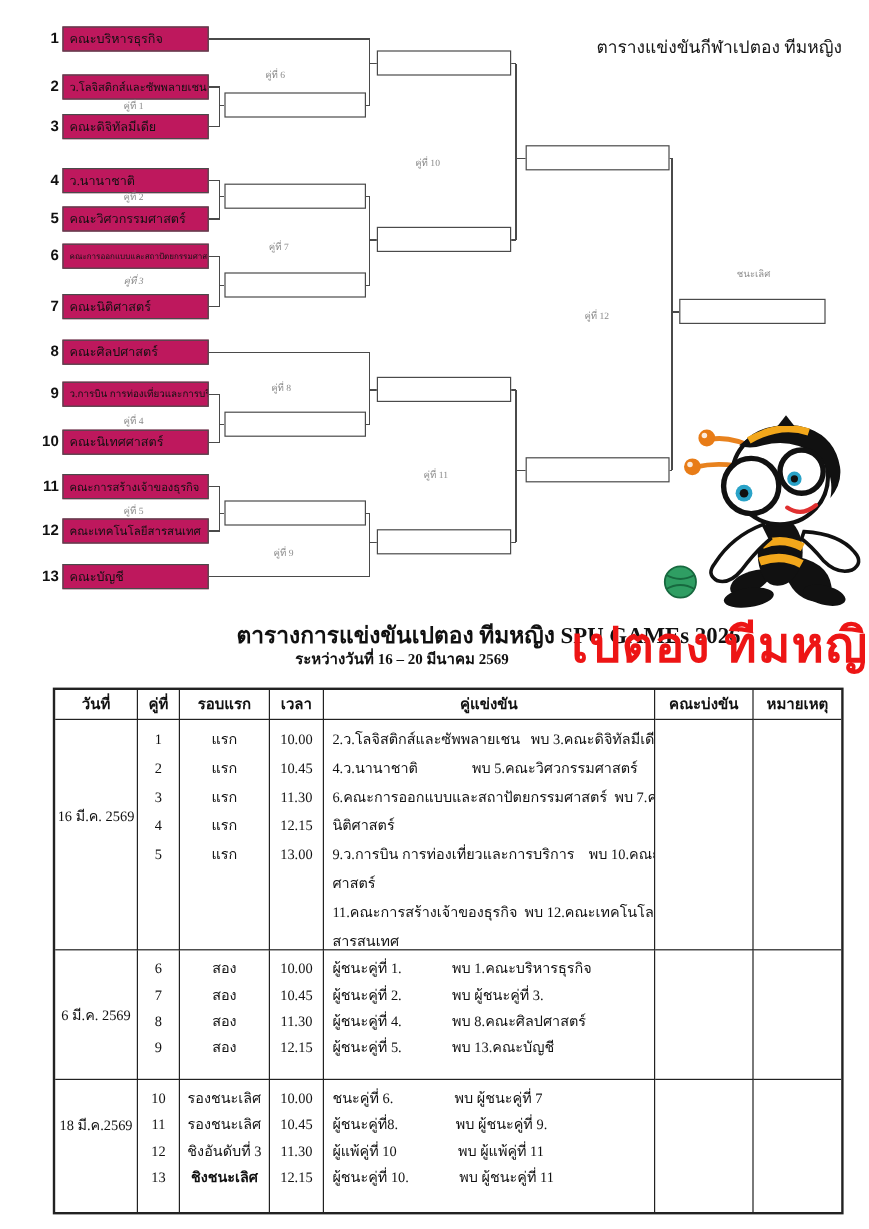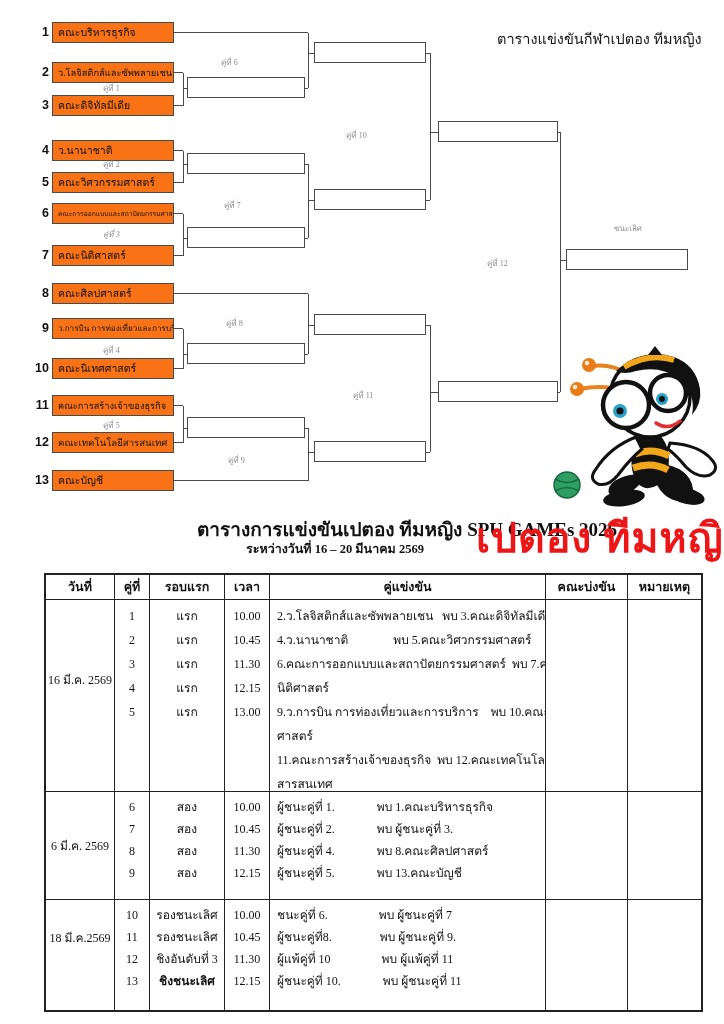--- a/index.html
+++ b/index.html
@@ -1,21 +1,21 @@
 <!DOCTYPE html>
 <html><head>
 <meta charset="utf-8">
 <style>
   html,body{margin:0;padding:0;background:#fff;}
   .page{position:relative;width:724px;height:1024px;background:#fff;overflow:hidden;
         font-family:"Liberation Serif",serif;color:#111;}
   
   .bracket-lines{position:absolute;left:0;top:0;z-index:1;}
   .bracket-title{position:absolute;left:497px;top:27px;font-size:14.5px;color:#151515;z-index:2;}
-  .tbox{position:absolute;left:52px;width:122px;height:21px;border:1px solid #4a4a4a;background:#f97316;
+  .tbox{position:absolute;left:52px;width:122px;height:21px;border:1px solid #4a4a4a;background:#be185d;
         box-sizing:border-box;display:flex;align-items:center;padding:0 5px;font-size:10.5px;
         white-space:nowrap;overflow:hidden;z-index:2;}
   .seed{position:absolute;left:33px;width:16px;text-align:right;font-weight:bold;font-size:12.5px;
         font-family:"Liberation Sans",sans-serif;z-index:2;}
   .wbox{position:absolute;height:21px;border:1px solid #4a4a4a;background:#fff;box-sizing:border-box;z-index:2;}
   .mlabel{position:absolute;font-size:8px;color:#8a8a8a;z-index:2;white-space:nowrap;}
   .mascot{position:absolute;left:540px;top:345px;width:184px;height:170px;z-index:6;}
   
   .sub1{position:absolute;left:197px;top:514px;font-size:19px;font-weight:bold;z-index:3;}
   .sub2{position:absolute;left:246px;top:539px;font-size:12.5px;font-weight:bold;z-index:3;}

